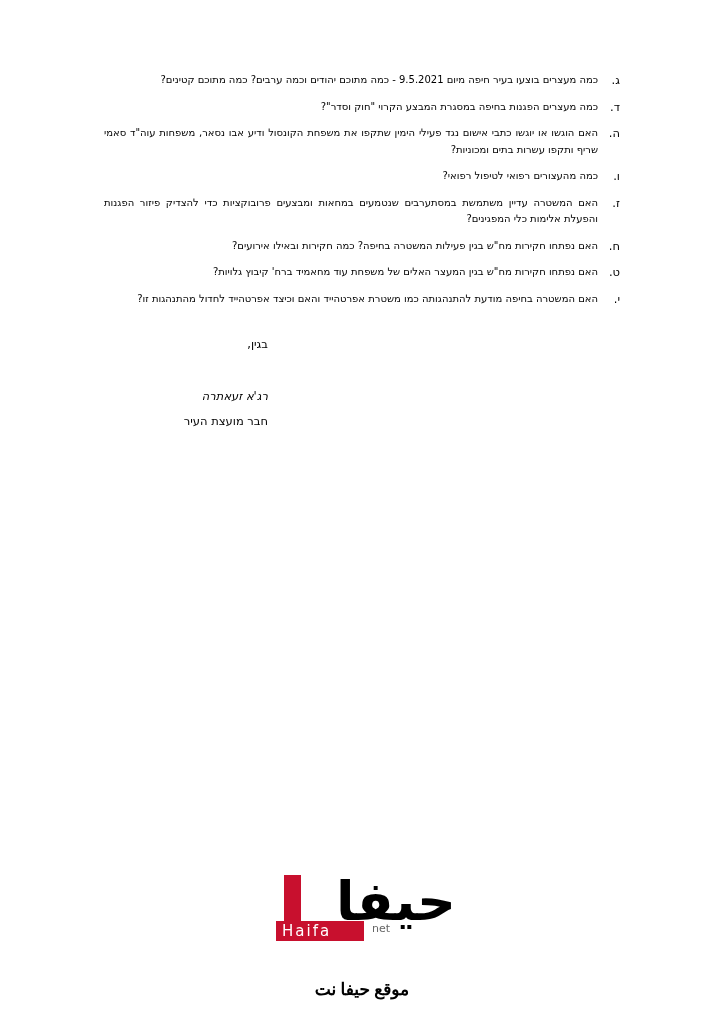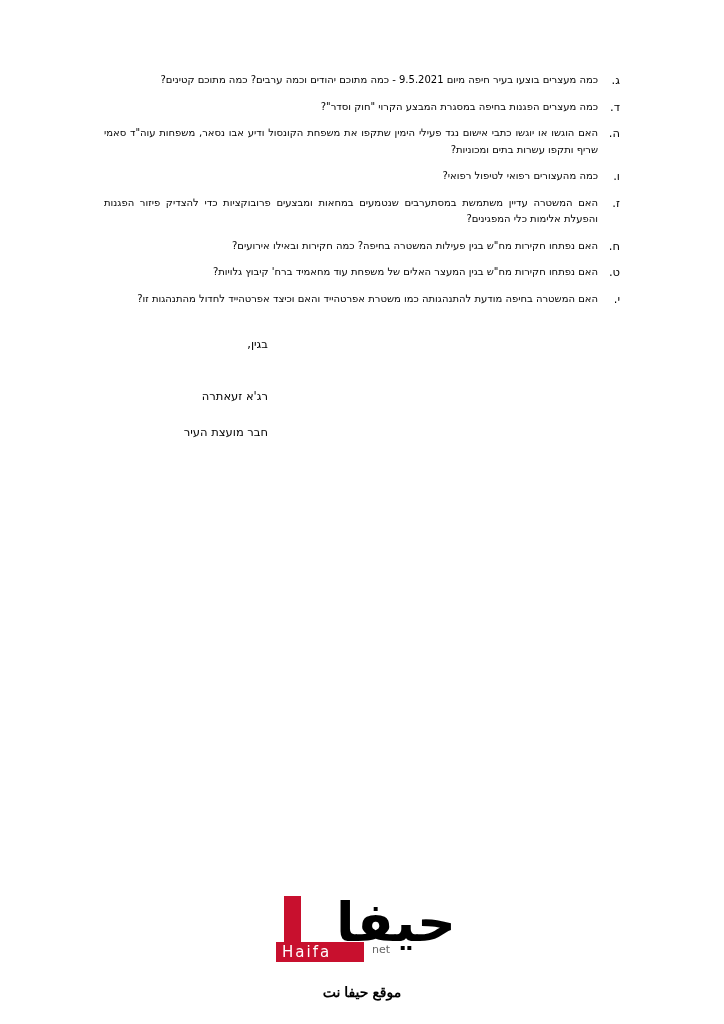--- a/index.html
+++ b/index.html
@@ -58,21 +58,22 @@
   .sign-block {
     margin-top: 26px;
     padding-right: 352px;
     font-size: 11.5px;
     line-height: 22px;
   }
   .sign-greeting {
     margin-bottom: 30px;
   }
   .sign-name {
-    margin-bottom: 14px;
+    margin-bottom: 3px;
+    font-style: italic;
   }
   .sign-role {
     margin-bottom: 0;
   }
 
   
   .logo-wrap {
     position: absolute;
     left: 0;
     right: 0;
@@ -137,24 +138,24 @@
   }
   .logo-net {
     position: absolute;
     left: 104px;
     bottom: 20px;
     font-family: "DejaVu Sans", sans-serif;
     font-size: 11px;
     color: #666666;
   }
   .logo-caption {
-    margin-top: 4px;
-    font-family: Liberation Sans, sans-serif;
+    margin-top: 20px;
+    font-family: Liberation Serif, serif;
     font-weight: bold;
-    font-size: 14px;
+    font-size: 17px;
     color: #000000;
     direction: rtl;
   }
 </style>
 </head>
 <body>
 
 <div class="page">
 
   <div class="doc-body">

